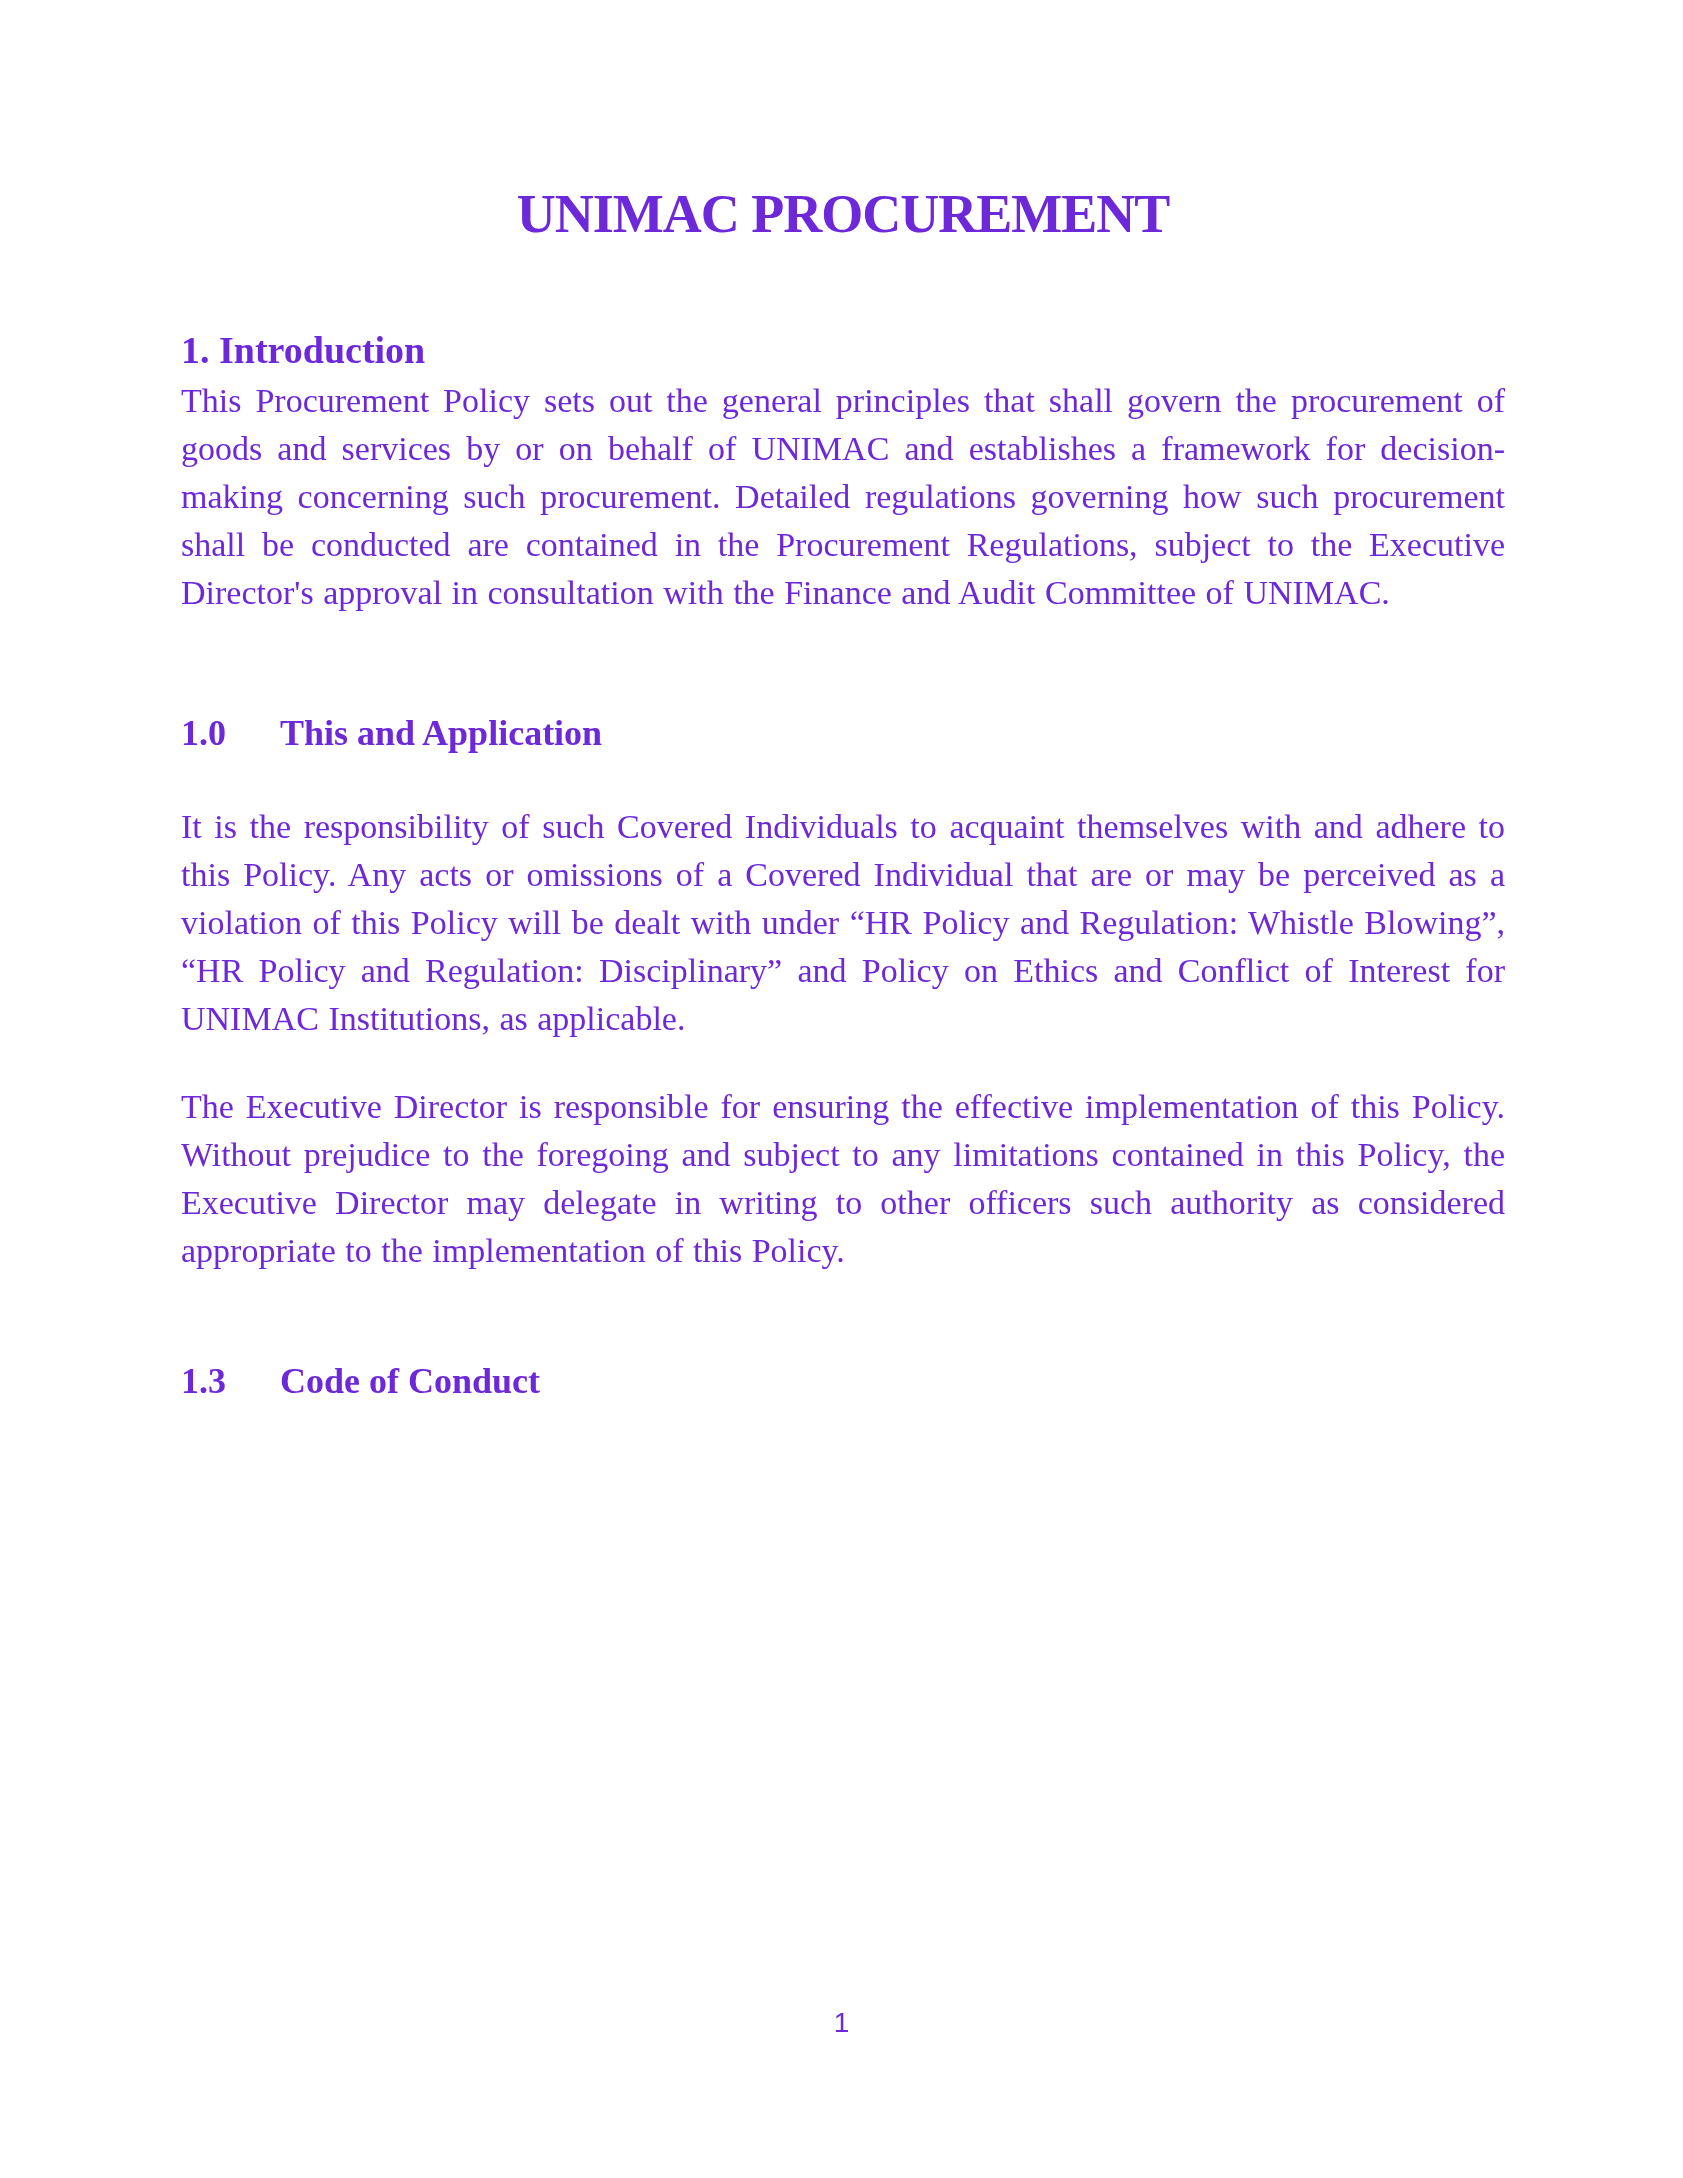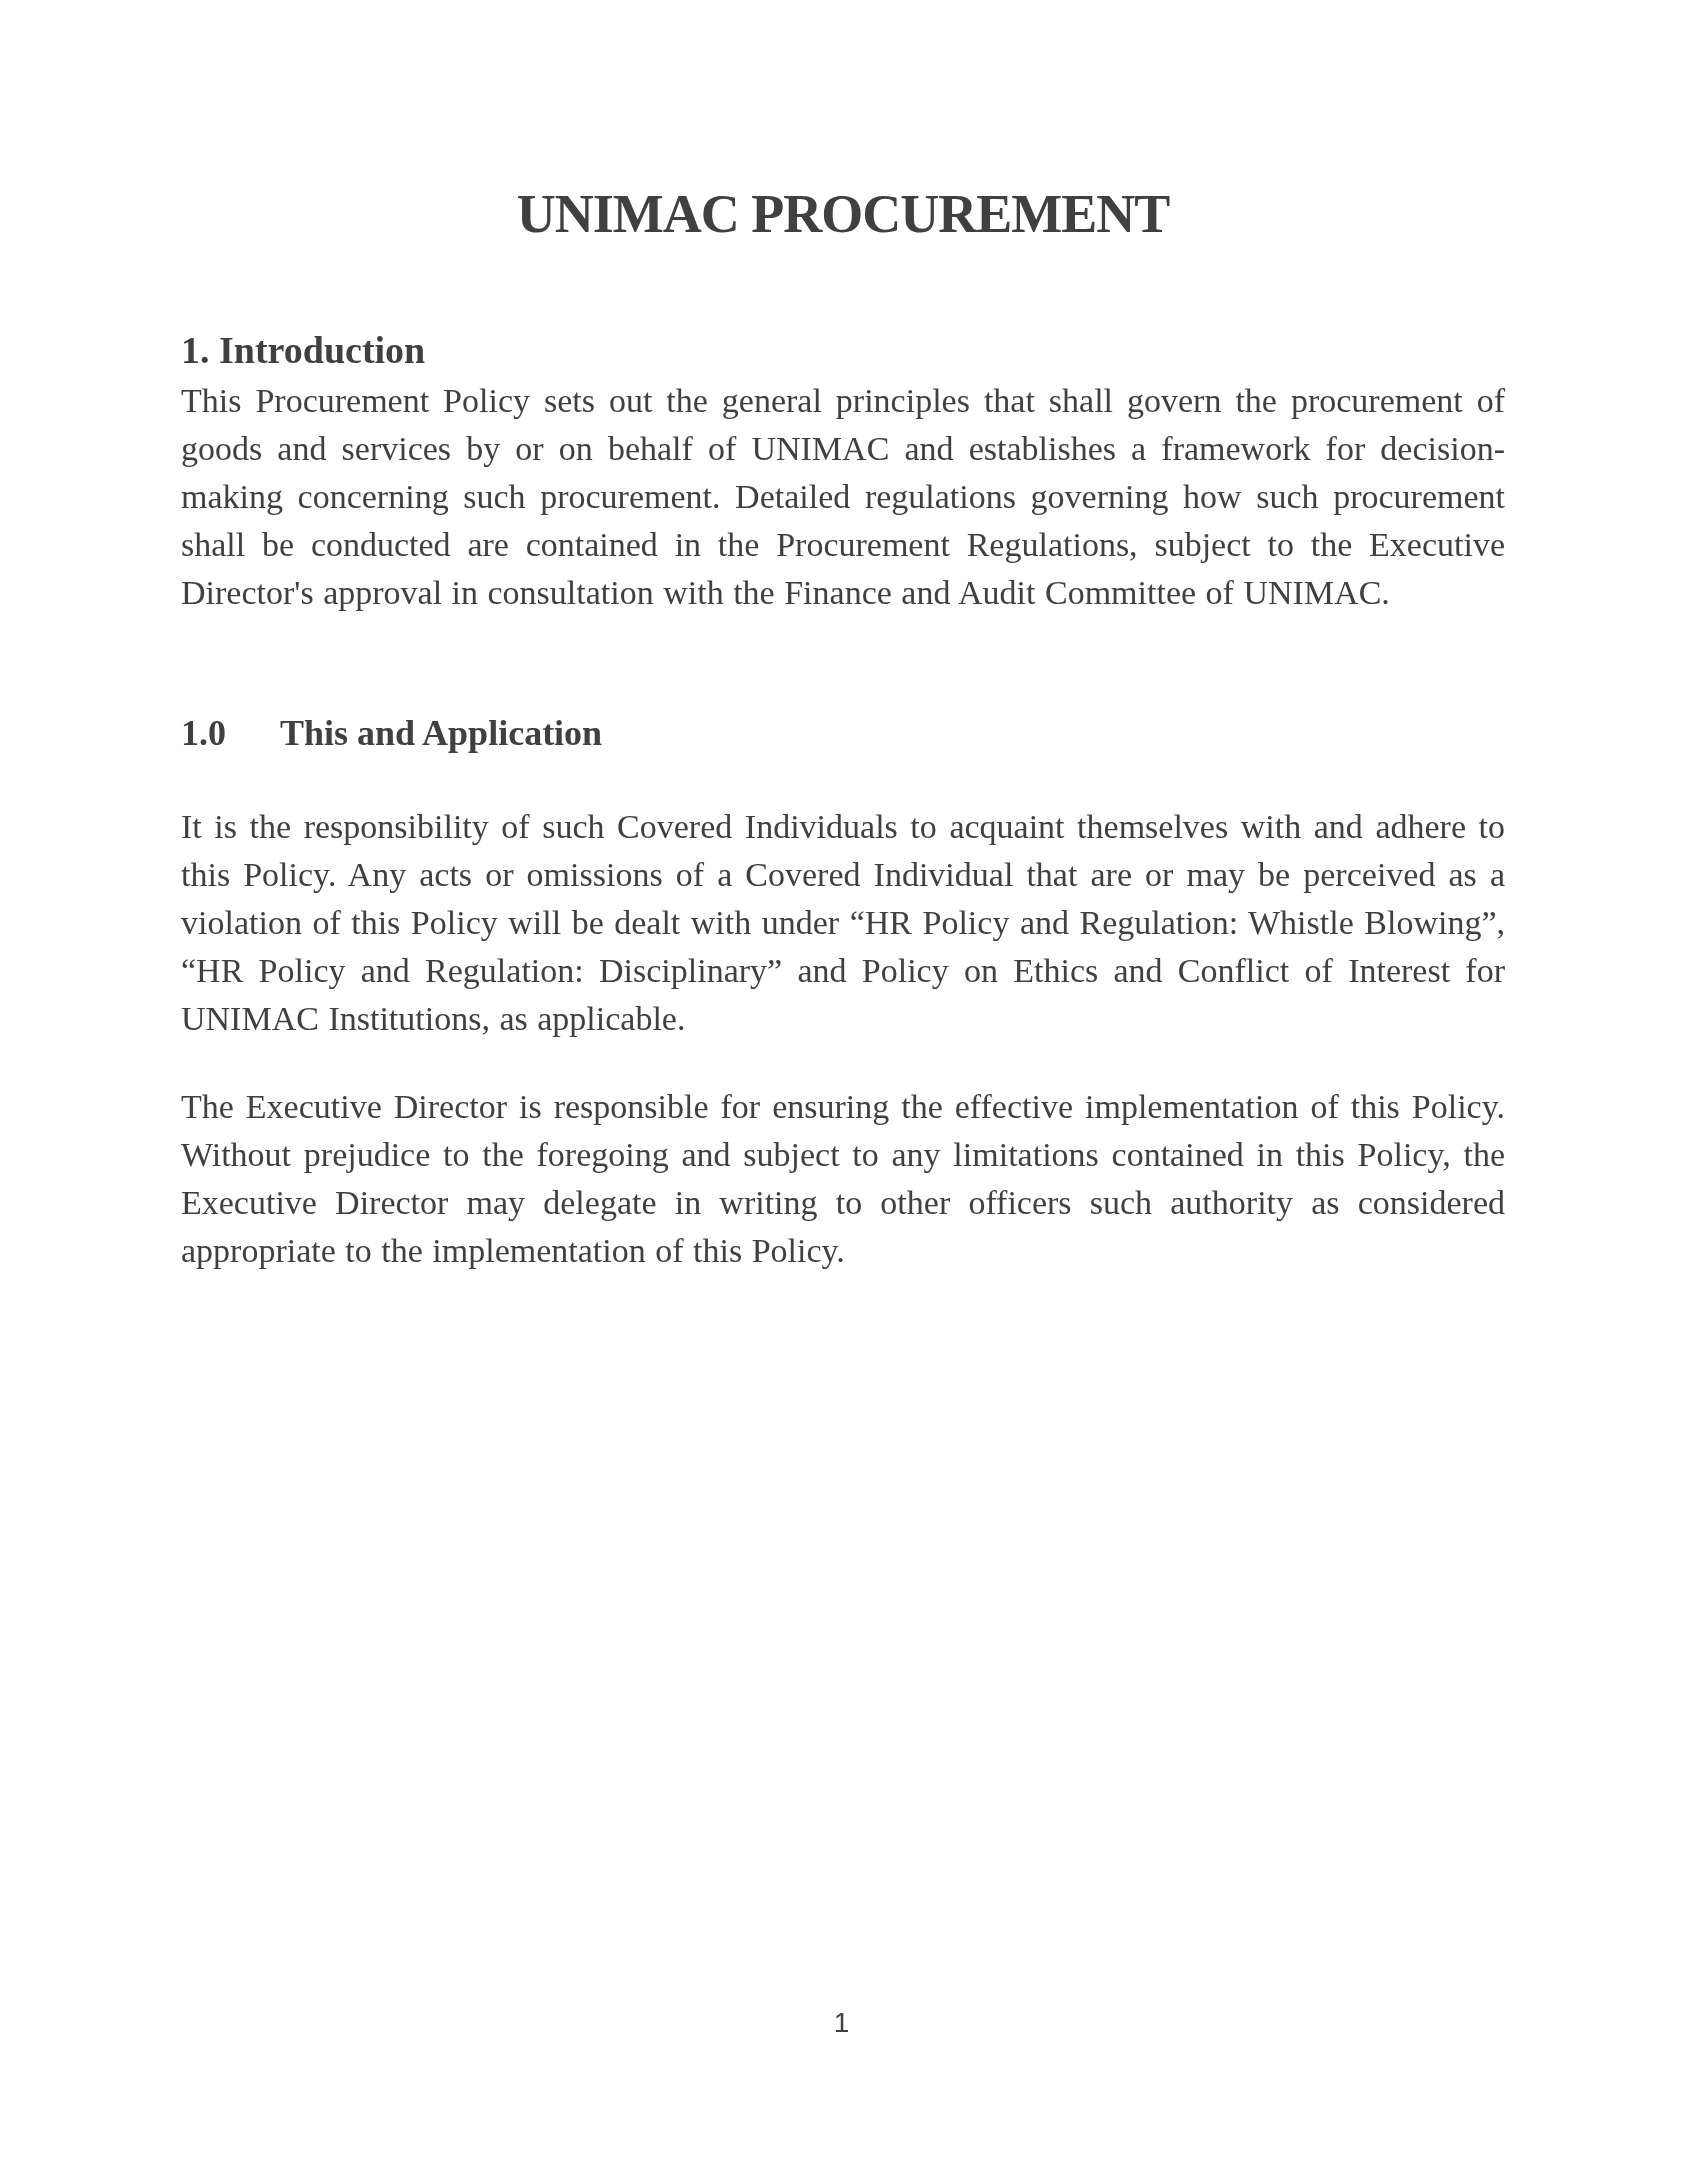--- a/index.html
+++ b/index.html
@@ -5,21 +5,21 @@
   html, body {
     margin: 0;
     padding: 0;
     background: #ffffff;
   }
   .page {
     position: relative;
     width: 1683px;
     height: 2178px;
     background: #ffffff;
-    color: #404040;
+    color: #6d28d9;
     font-family: "Liberation Serif", "DejaVu Serif", serif;
     overflow: hidden;
   }
   .content {
     position: absolute;
     left: 181px;
     top: 0;
     width: 1324px;
   }
   .doc-title {
@@ -93,19 +93,22 @@
 
     <div class="subheading gap-large">
       <span class="sub-num">1.0</span><span class="sub-title">This and Application</span>
     </div>
 
 
     <p class="body-par justify spaced">It is the responsibility of such Covered Individuals to acquaint themselves with and adhere to this Policy. Any acts or omissions of a Covered Individual that are or may be perceived as a violation of this Policy will be dealt with under “HR Policy and Regulation: Whistle Blowing”, “HR Policy and Regulation: Disciplinary” and Policy on Ethics and Conflict of Interest for UNIMAC Institutions, as applicable.</p>
 
     <p class="body-par justify spaced-sm">The Executive Director is responsible for ensuring the effective implementation of this Policy. Without prejudice to the foregoing and subject to any limitations contained in this Policy, the Executive Director may delegate in writing to other officers such authority as considered appropriate to the implementation of this Policy.</p>
 
+    <div class="subheading gap-xlarge">
+      <span class="sub-num">1.3</span><span class="sub-title">Code of Conduct</span>
+    </div>
 
 
   </div>
 
   <div class="page-number">1</div>
 </div>
 
 
 </body></html>

